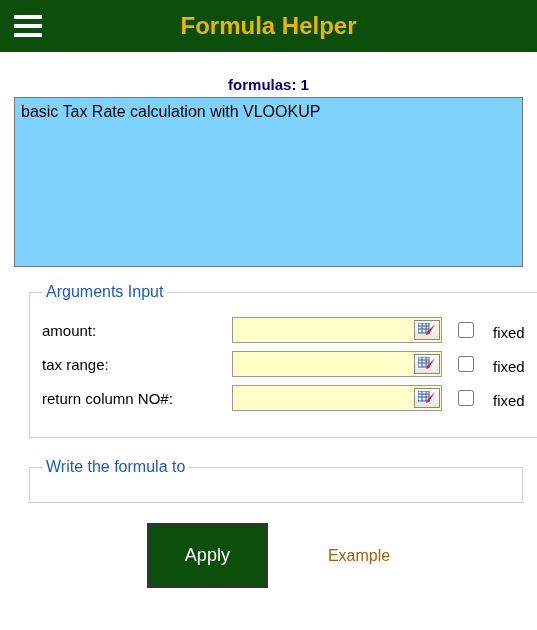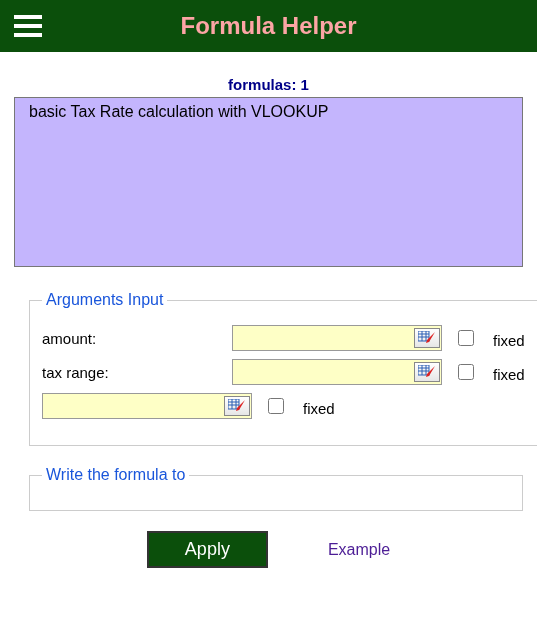--- a/index.html
+++ b/index.html
@@ -5,21 +5,21 @@
   * { box-sizing: border-box; }
   body {
     margin: 0;
     font-family: Verdana, Geneva, sans-serif;
     font-size: 15px;
     background: #fff;
     width: 537px;
   }
   .header {
     background: #0b4f0b;
-    color: #fca5a5;
+    color: #eab308;
     display: flex;
     align-items: center;
     height: 52px;
     padding: 16px 10px;
     position: relative;
   }
   .hamburger {
     width: 36px;
     height: 36px;
     display: flex;
@@ -67,25 +67,25 @@
     height: 26px;
     background: #feffc6;
     border: 1px solid #999;
     font-size: 16px;
     padding: 2px 6px;
     font-family: Verdana, Geneva, sans-serif;
   }
   .results-box {
     border: 1px solid #777;
     height: 170px;
-    padding: 4px 14px;
+    padding: 4px 6px;
     font-size: 16px;
     overflow: auto;
-    background: #c4b5fd;
-    margin-bottom: 24px;
+    background: #7dd3fc;
+    margin-bottom: 16px;
   }
   .result-item {
     cursor: pointer;
     padding: 1px 0;
   }
   fieldset {
     border: 1px solid #ccc;
     margin: 0 0 20px 15px;
     padding: 8px 24px 18px 12px;
   }
@@ -146,26 +146,26 @@
     align-items: center;
     justify-content: center;
     gap: 60px;
     margin-top: 0px;
   }
   .apply-btn {
     background: #0b4f0b;
     color: #fff;
     border: 2px solid #333;
     font-size: 18px;
-    padding: 6px 36px;
+    padding: 20px 36px;
     cursor: pointer;
     font-family: Verdana, Geneva, sans-serif;
   }
   .example-link {
-    color: #4c1d95;
+    color: #a16207;
     font-size: 16px;
     cursor: pointer;
   }
 </style>
 </head>
 <body>
 
 <div class="header">
   <div class="hamburger">
     <span></span>
@@ -223,20 +223,21 @@
           </svg>
         </div>
       </div>
       <label class="fixed-wrap">
         <input type="checkbox" style="">
         <span>fixed</span>
       </label>
     </div>
 
     <div class="arg-row">
+      <div class="arg-label">return column NO#:</div>
       <div class="arg-input-wrap">
         <input class="arg-input" type="text" value="" style="">
         <div class="picker-icon">
           <svg width="18" height="14" viewBox="0 0 18 14">
             <rect x="0" y="0" width="11" height="10" fill="none" stroke="#2a5fb4" stroke-width="1"></rect>
             <line x1="0" y1="3" x2="11" y2="3" stroke="#2a5fb4"></line>
             <line x1="0" y1="6" x2="11" y2="6" stroke="#2a5fb4"></line>
             <line x1="4" y1="0" x2="4" y2="10" stroke="#2a5fb4"></line>
             <line x1="8" y1="0" x2="8" y2="10" stroke="#2a5fb4"></line>
             <polygon points="17,1 9,9 8,12 11,11" fill="#d22"></polygon>

